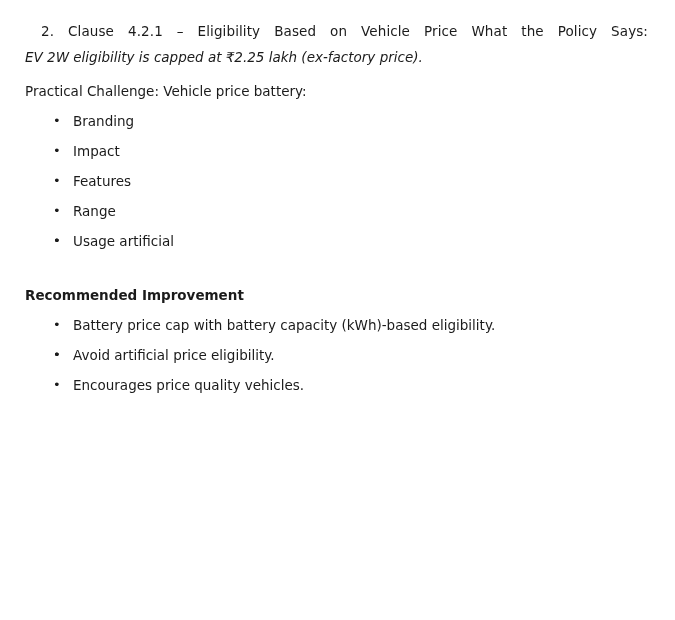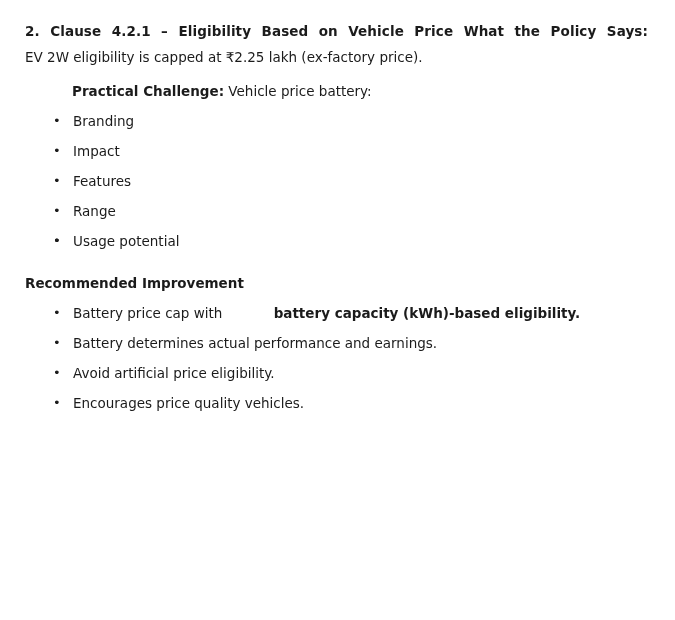--- a/index.html
+++ b/index.html
@@ -13,56 +13,58 @@
     width: 675px;
     height: 620px;
     padding: 18px 27px 0 25px;
     font-family: "DejaVu Sans", "Liberation Sans", sans-serif;
     font-size: 13.5px;
     color: #1b1b1b;
     background: #ffffff;
   }
   .title-line {
     display: block;
-    font-weight: bold;
+    font-weight: normal;
     line-height: 26px;
     text-align: justify;
     text-align-last: justify;
     letter-spacing: 0.1px;
+    margin-left: 16px;
   }
   .title-rest {
     display: block;
     line-height: 26px;
     margin-bottom: 6px;
+    font-style: italic;
   }
   .para {
     line-height: 30px;
   }
-  .bold { font-weight: bold; margin-left: 47px; }
+  .bold { font-weight: normal; }
   ul.bullets {
     list-style: none;
   }
   ul.bullets li {
     position: relative;
     line-height: 30px;
     padding-left: 48px;
   }
   ul.bullets li .bullet {
     position: absolute;
     left: 28px;
     top: 0;
     font-size: 13px;
     line-height: 30px;
     color: #1b1b1b;
   }
   .section-heading {
     font-weight: bold;
     line-height: 30px;
   }
-  .gap-lg { margin-top: 12px; }
+  .gap-lg { margin-top: 24px; }
   .gap-xl { margin-top: 30px; }
 </style>
 </head>
 <body>
 
 <div class="doc">
 
   <span class="title-line">2. Clause 4.2.1 – Eligibility Based on Vehicle Price What the Policy Says:</span>
   <span class="title-rest">EV 2W eligibility is capped at ₹2.25 lakh (ex-factory price).</span>
 
@@ -90,39 +92,38 @@
   <ul class="bullets">
     <li>
       <span class="bullet">•</span>
       <span>Range</span>
     </li>
     <li>
       <span class="bullet">•</span>
     </li>
     <li>
       <span class="bullet">•</span>
-      <span>Usage potential</span>
+      <span>Usage artificial</span>
     </li>
   </ul>
 
   <div class="section-heading gap-lg">Recommended Improvement</div>
 
   <ul class="bullets">
     <li>
       <span class="bullet">•</span>
       <span>Battery price cap with</span>
       <span class="bold">battery capacity (kWh)-based eligibility.</span>
     </li>
   </ul>
 
 
   <ul class="bullets">
     <li>
       <span class="bullet">•</span>
-      <span>Battery determines actual performance and earnings.</span>
     </li>
     <li>
       <span class="bullet">•</span>
       <span>Avoid artificial price eligibility.</span>
     </li>
     <li>
       <span class="bullet">•</span>
       <span>Encourages price quality vehicles.</span>
     </li>
   </ul>

